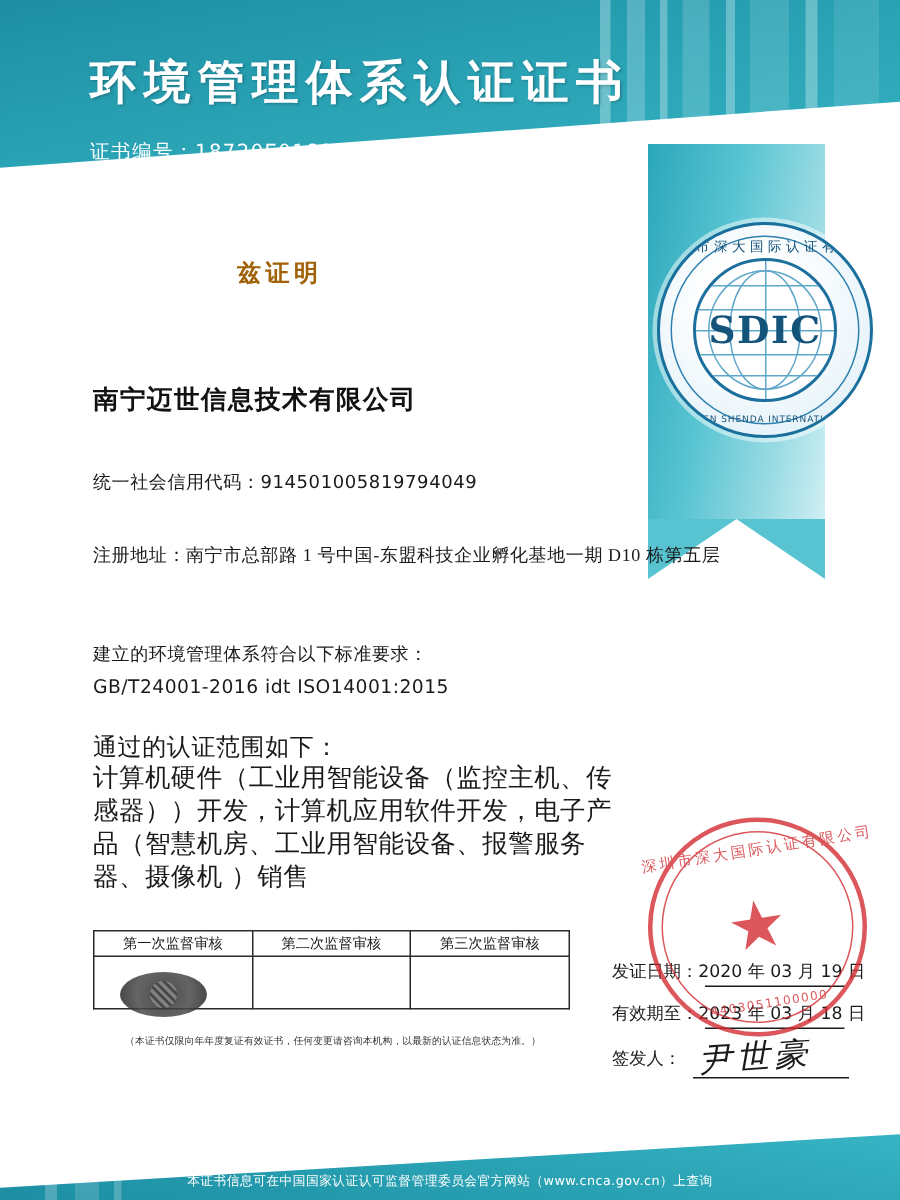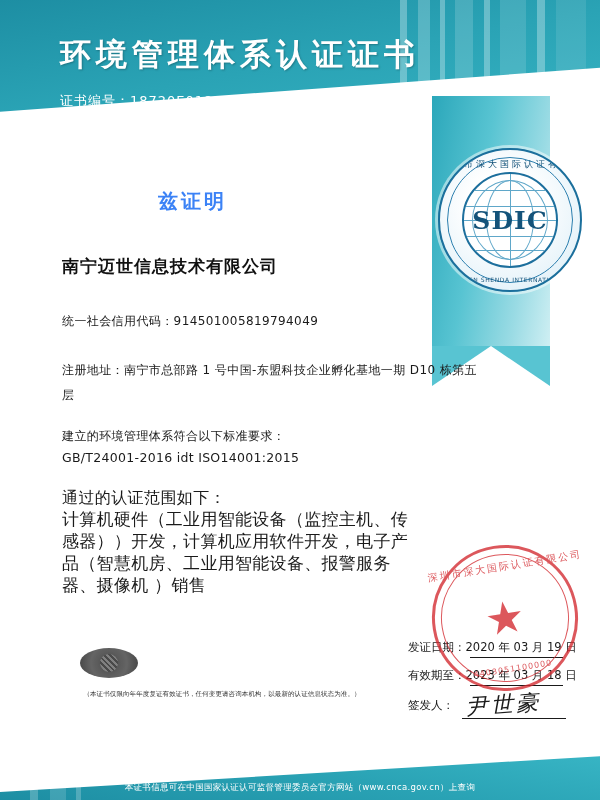--- a/index.html
+++ b/index.html
@@ -173,25 +173,25 @@
     text-align: center;
     font-size: 6px;
     color: #14537a;
     letter-spacing: 0.6px;
     white-space: nowrap;
   }
 
   
   .declare {
     position: absolute;
-    top: 188px;
+    top: 172px;
     left: 158px;
-    font-size: 20px;
+    font-size: 16px;
     font-weight: bold;
-    color: #3b82f6;
+    color: #a16207;
     letter-spacing: 3px;
   }
   .company {
     position: absolute;
     top: 255px;
     left: 62px;
     font-size: 17px;
     font-weight: bold;
     color: #111111;
     letter-spacing: 1px;
@@ -206,20 +206,21 @@
   }
   .address {
     position: absolute;
     top: 358px;
     left: 62px;
     width: 420px;
     font-size: 12px;
     line-height: 25px;
     color: #1a1a1a;
     letter-spacing: 0.4px;
+    font-family: Liberation Serif, serif;
   }
   .standard-label {
     position: absolute;
     top: 428px;
     left: 62px;
     font-size: 12px;
     color: #1a1a1a;
     letter-spacing: 0.4px;
     text-align: right;
   }
@@ -478,20 +479,36 @@
 
   <div class="declare">兹证明</div>
   <div class="company">南宁迈世信息技术有限公司</div>
   <div class="credit-code">统一社会信用代码：914501005819794049</div>
   <div class="address">注册地址：南宁市总部路 1 号中国-东盟科技企业孵化基地一期 D10 栋第五层</div>
   <div class="standard-label">建立的环境管理体系符合以下标准要求：</div>
   <div class="standard-value">GB/T24001-2016 idt ISO14001:2015</div>
   <div class="scope-label">通过的认证范围如下：</div>
   <div class="scope-body">计算机硬件（工业用智能设备（监控主机、传感器））开发，计算机应用软件开发，电子产品（智慧机房、工业用智能设备、报警服务器、摄像机 ）销售</div>
 
+  <table class="audit-table">
+    <thead>
+      <tr>
+        <th>第一次监督审核</th>
+        <th>第二次监督审核</th>
+        <th>第三次监督审核</th>
+      </tr>
+    </thead>
+    <tbody>
+      <tr>
+        <td class="body-cell"></td>
+        <td class="body-cell"></td>
+        <td class="body-cell"></td>
+      </tr>
+    </tbody>
+  </table>
   <div class="qr-stamp"></div>
   <div class="table-note">（本证书仅限向年年度复证有效证书，任何变更请咨询本机构，以最新的认证信息状态为准。）</div>
 
   <div class="issue-date">
     <span>发证日期：</span><span>2020 年 03 月 19 日</span>
   </div>
   <div class="date-underline" style="top:657px;"></div>
   <div class="expiry-date">
     <span>有效期至：</span><span>2023 年 03 月 18 日</span>
   </div>

